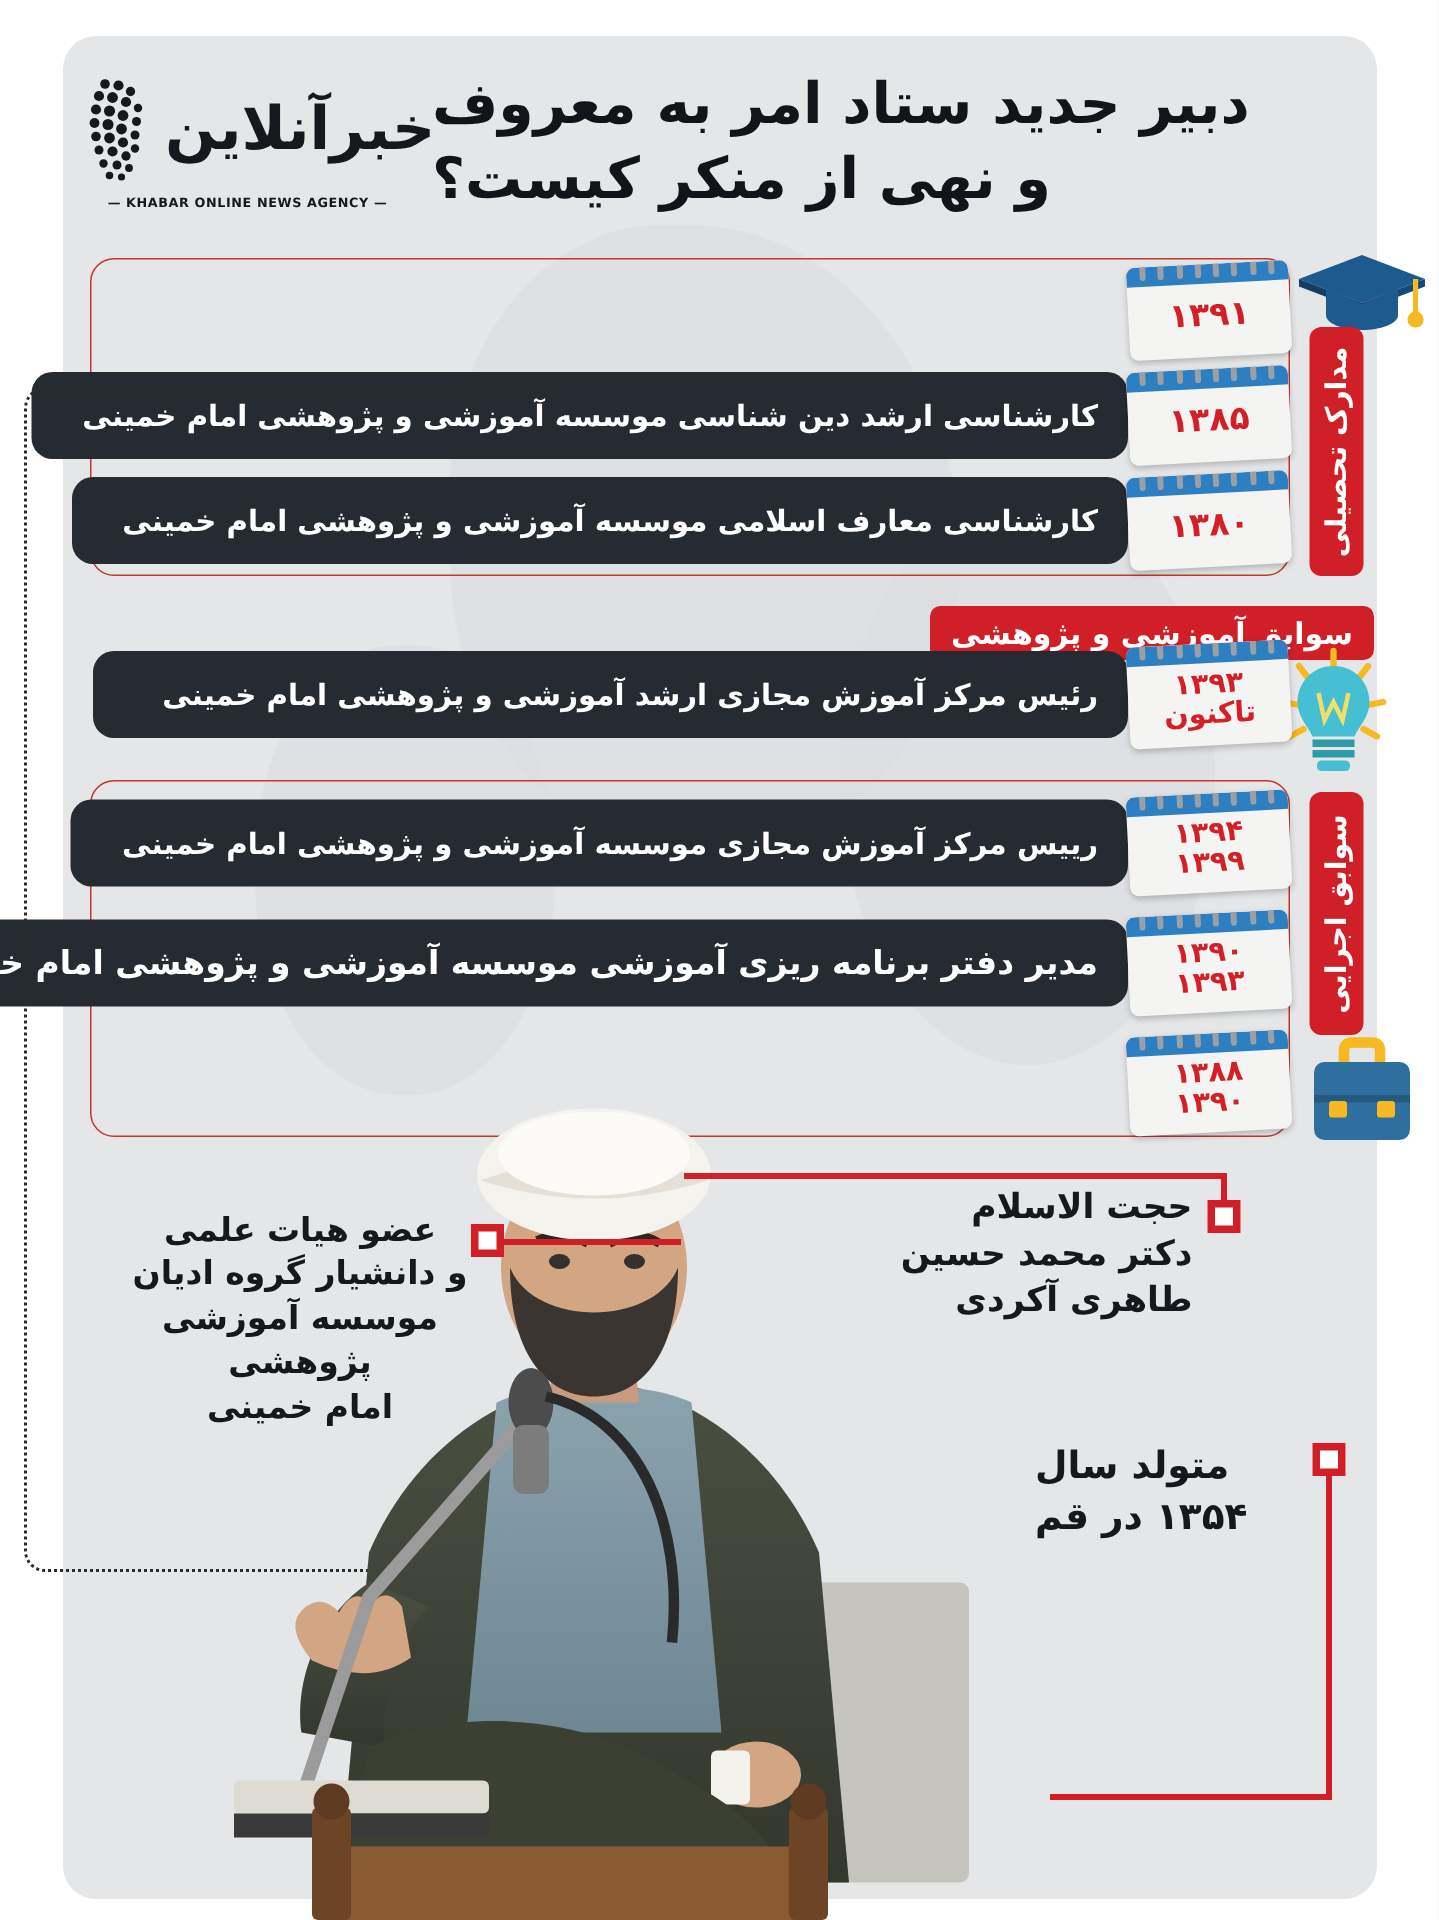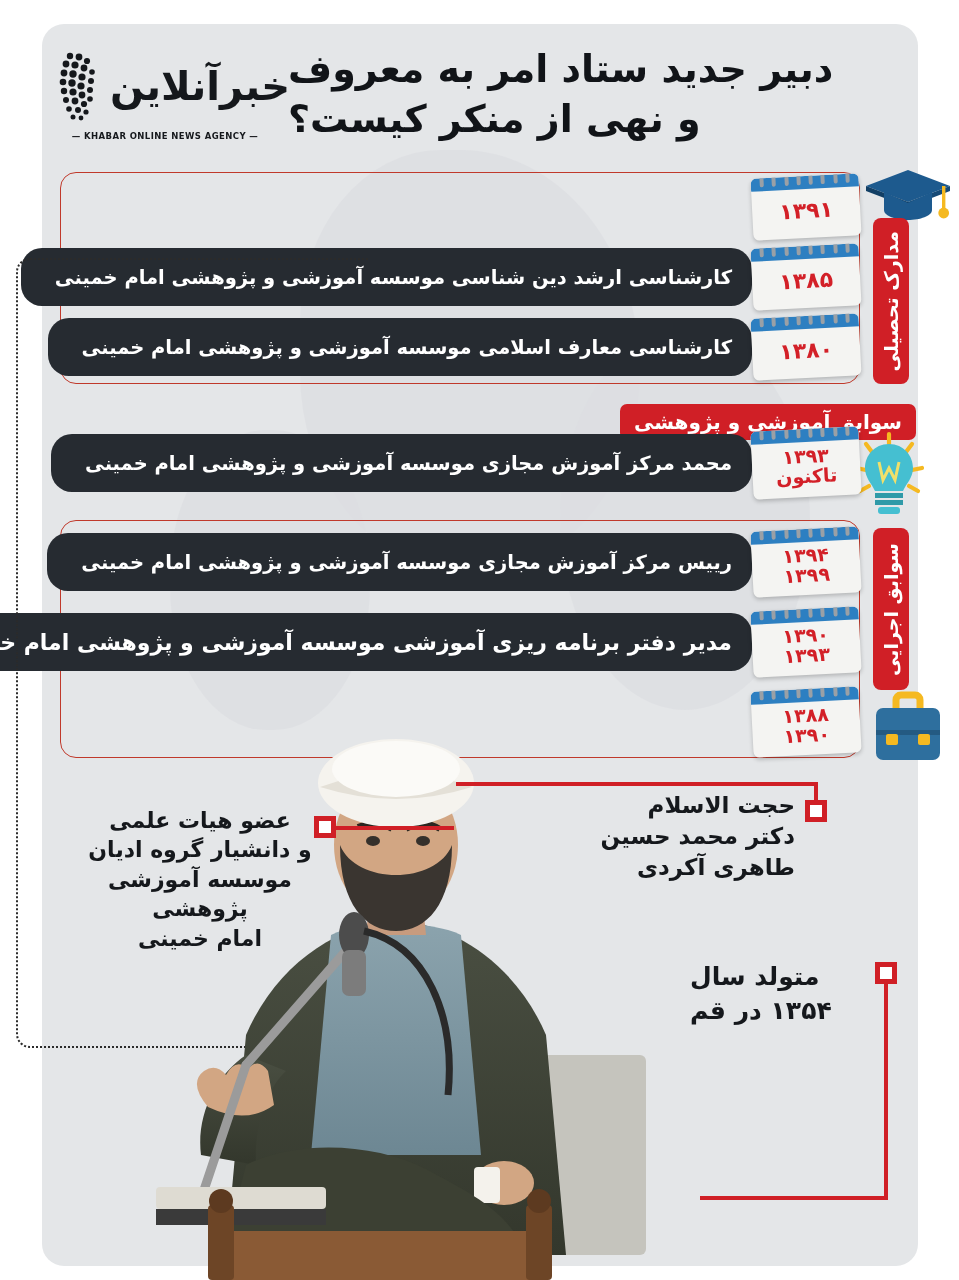--- a/index.html
+++ b/index.html
@@ -124,21 +124,21 @@
     align-items: center;
     justify-content: flex-start;
     padding: 0 20px 0 34px;
     color: #ffffff;
     font-size: 20.5px;
     font-weight: bold;
     direction: rtl;
     white-space: nowrap;
     letter-spacing: -0.4px;
   }
-  .bar.tight { font-size: 19.5px; letter-spacing: -0.9px; border-radius: 21px; }
+  .bar.tight { font-size: 19.5px; letter-spacing: -0.9px; }
 
   
   .cal {
     position: relative;
     flex: none;
     width: 108px;
     height: 62px;
     margin-right: -8px;
     background: #f4f4f2;
     border-radius: 6px;
@@ -387,21 +387,21 @@
           <i></i>
           <i></i>
           <i></i>
           <i></i>
           <i></i>
           <i></i>
         </div>
       <div class="d sm">۱۳۹۳</div>
       <div class="d2 sm">تاکنون</div>
     </div>
-    <div class="bar tight">محمد مرکز آموزش مجازی موسسه آموزشی و پژوهشی امام خمینی</div>
+    <div class="bar tight">رئیس مرکز آموزش مجازی ارشد آموزشی و پژوهشی امام خمینی</div>
   </div>
 
   <svg width="86" height="96" viewBox="0 0 86 96" style="position:absolute; left:846px; top:428px;">
     <g stroke="#f5b921" stroke-width="4.2" stroke-linecap="round">
       <line x1="43" y1="6" x2="43" y2="16"></line>
       <line x1="20" y1="16" x2="26" y2="24"></line>
       <line x1="66" y1="16" x2="60" y2="24"></line>
       <line x1="10" y1="40" x2="20" y2="42"></line>
       <line x1="76" y1="40" x2="66" y2="42"></line>
       <line x1="14" y1="63" x2="23" y2="58"></line>

